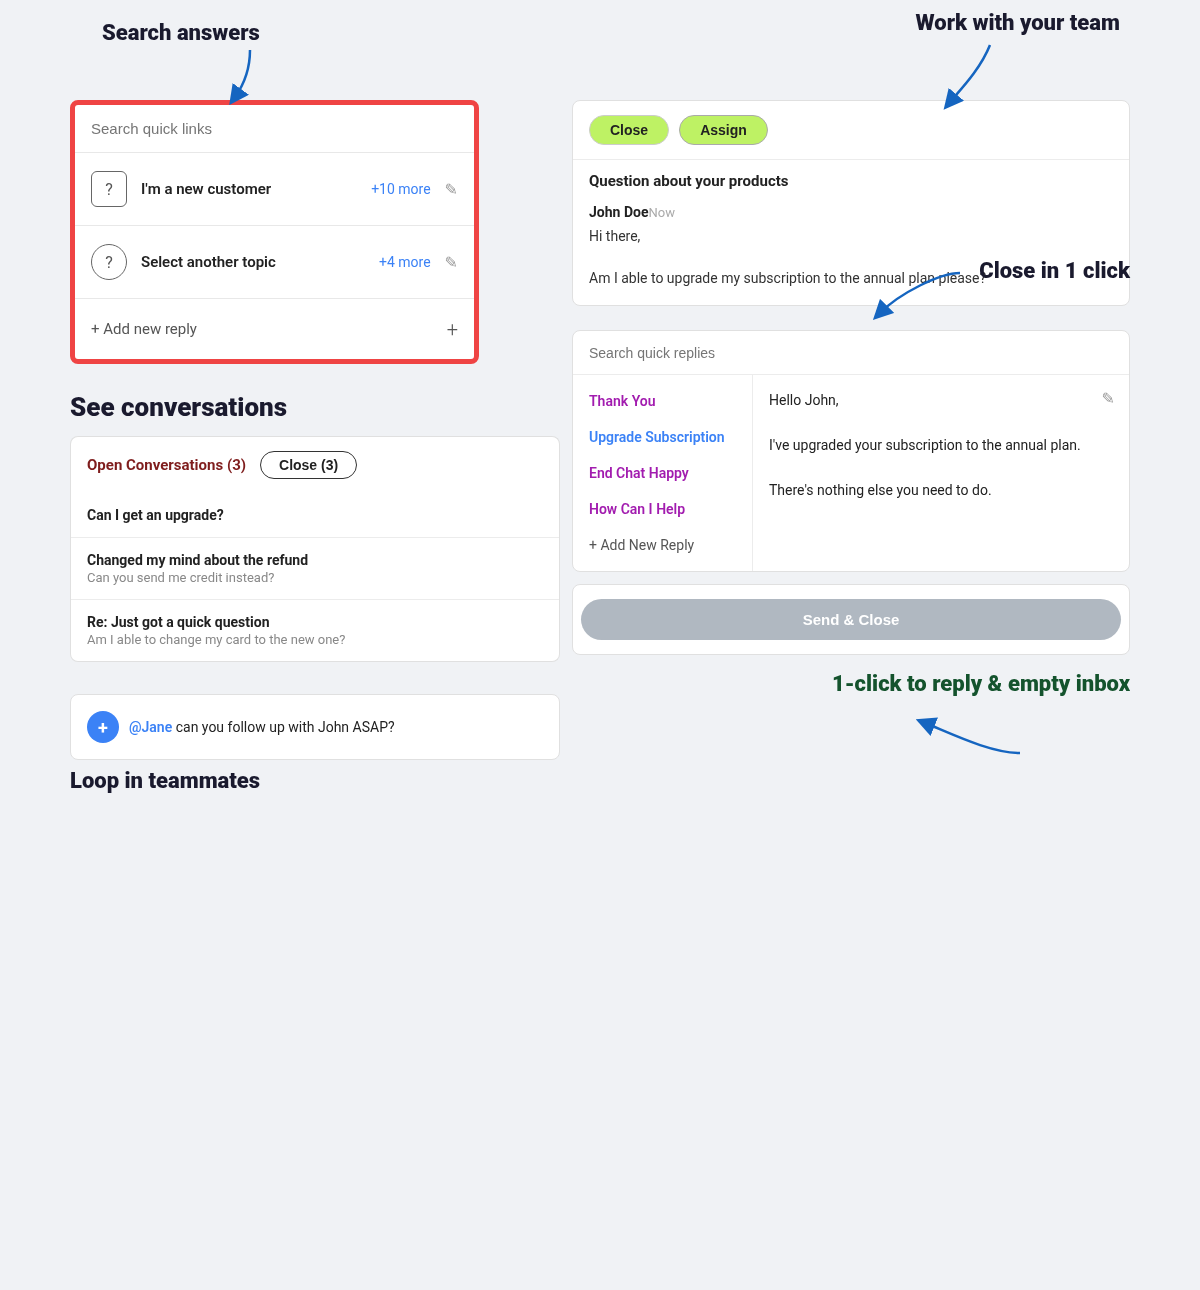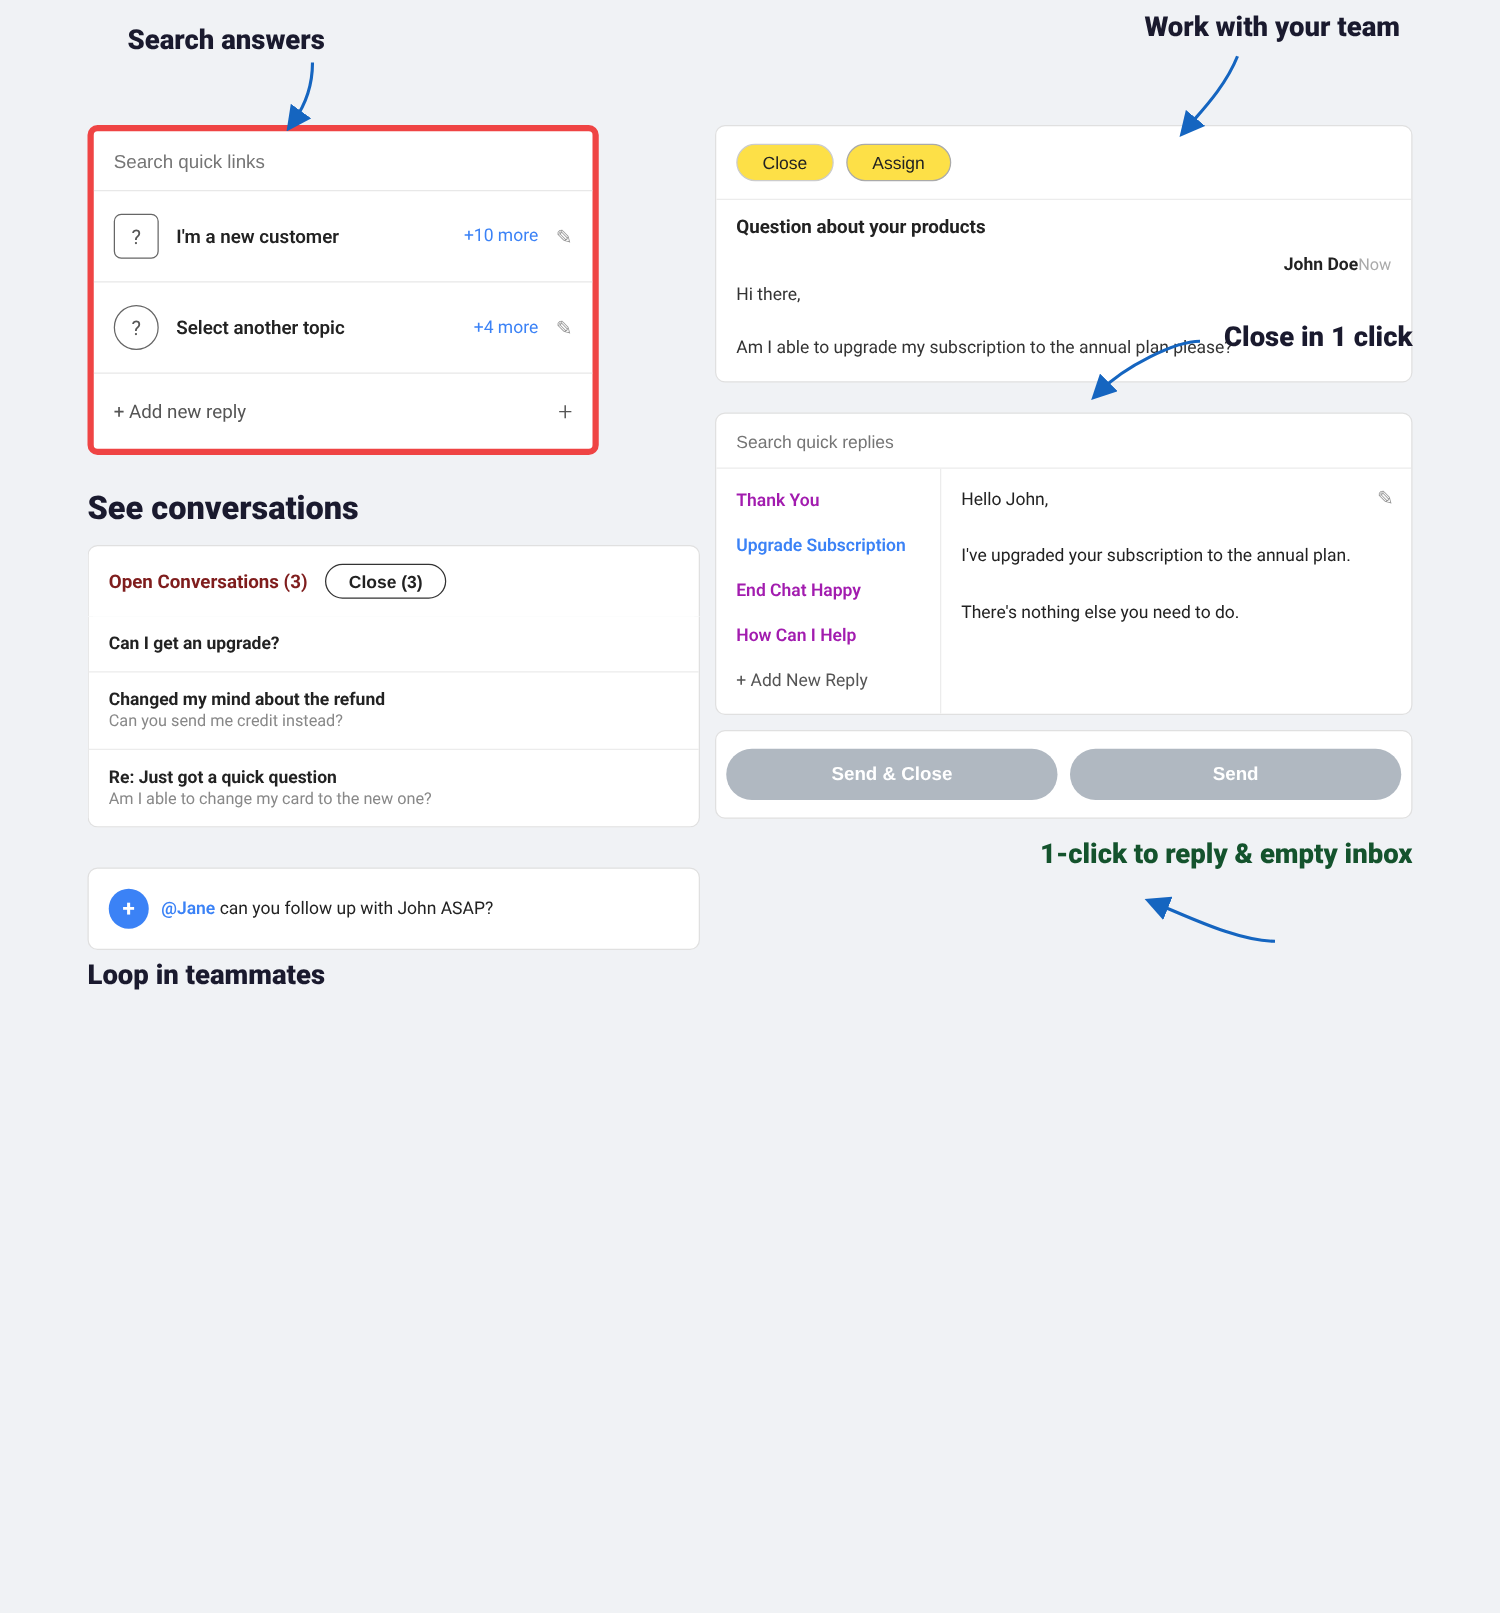--- a/index.html
+++ b/index.html
@@ -204,40 +204,40 @@
       align-items: center;
       gap: 10px;
       padding: 14px 16px;
       border-bottom: 1px solid #ececec;
     }
     .btn-outline {
       border: 1.5px solid #ccc;
       border-radius: 20px;
       padding: 6px 20px;
       font-size: 14px;
-      background: #fde047;
+      background: #bef264;
       cursor: pointer;
       color: #222;
-      font-weight: 400;
+      font-weight: 700;
     }
     .btn-outline.assign {
       border-color: #aaa;
     }
     .conv-subject {
       padding: 12px 16px 4px;
       font-size: 15px;
       font-weight: 700;
       color: #222;
     }
     .message-block {
       padding: 10px 16px 16px;
     }
     .message-meta {
       display: flex;
-      justify-content: flex-end;
+      justify-content: flex-start;
       align-items: center;
       margin-bottom: 6px;
     }
     .message-sender {
       font-size: 14px;
       font-weight: 700;
       color: #222;
     }
     .message-time {
       font-size: 13px;
@@ -499,21 +499,20 @@
               <span>Hello John,</span><br><br>
               I've upgraded your subscription to the annual plan.<br><br>There's nothing else you need to do.
             </div>
             <span class="qr-preview-edit">✎</span>
           </div>
         </div>
       </div>
 
       <div class="action-buttons">
         <button class="btn-send-close">Send &amp; Close</button>
-        <button class="btn-send">Send</button>
       </div>
 
       <div style="text-align:right; margin-top:4px;">
         <div style="font-size:22px; font-weight:900; color:#14532d; text-align:right;">1-click to reply &amp; empty inbox</div>
       </div>
 
       <svg class="arrow-svg" style="bottom:30px;right:100px;width:120px;height:50px;" viewBox="0 0 120 50">
         <defs>
             <marker id="ah4" markerWidth="8" markerHeight="8" refX="4" refY="4" orient="auto">
               <path d="M0,0 L8,4 L0,8 Z" fill="#1565c0"></path>

